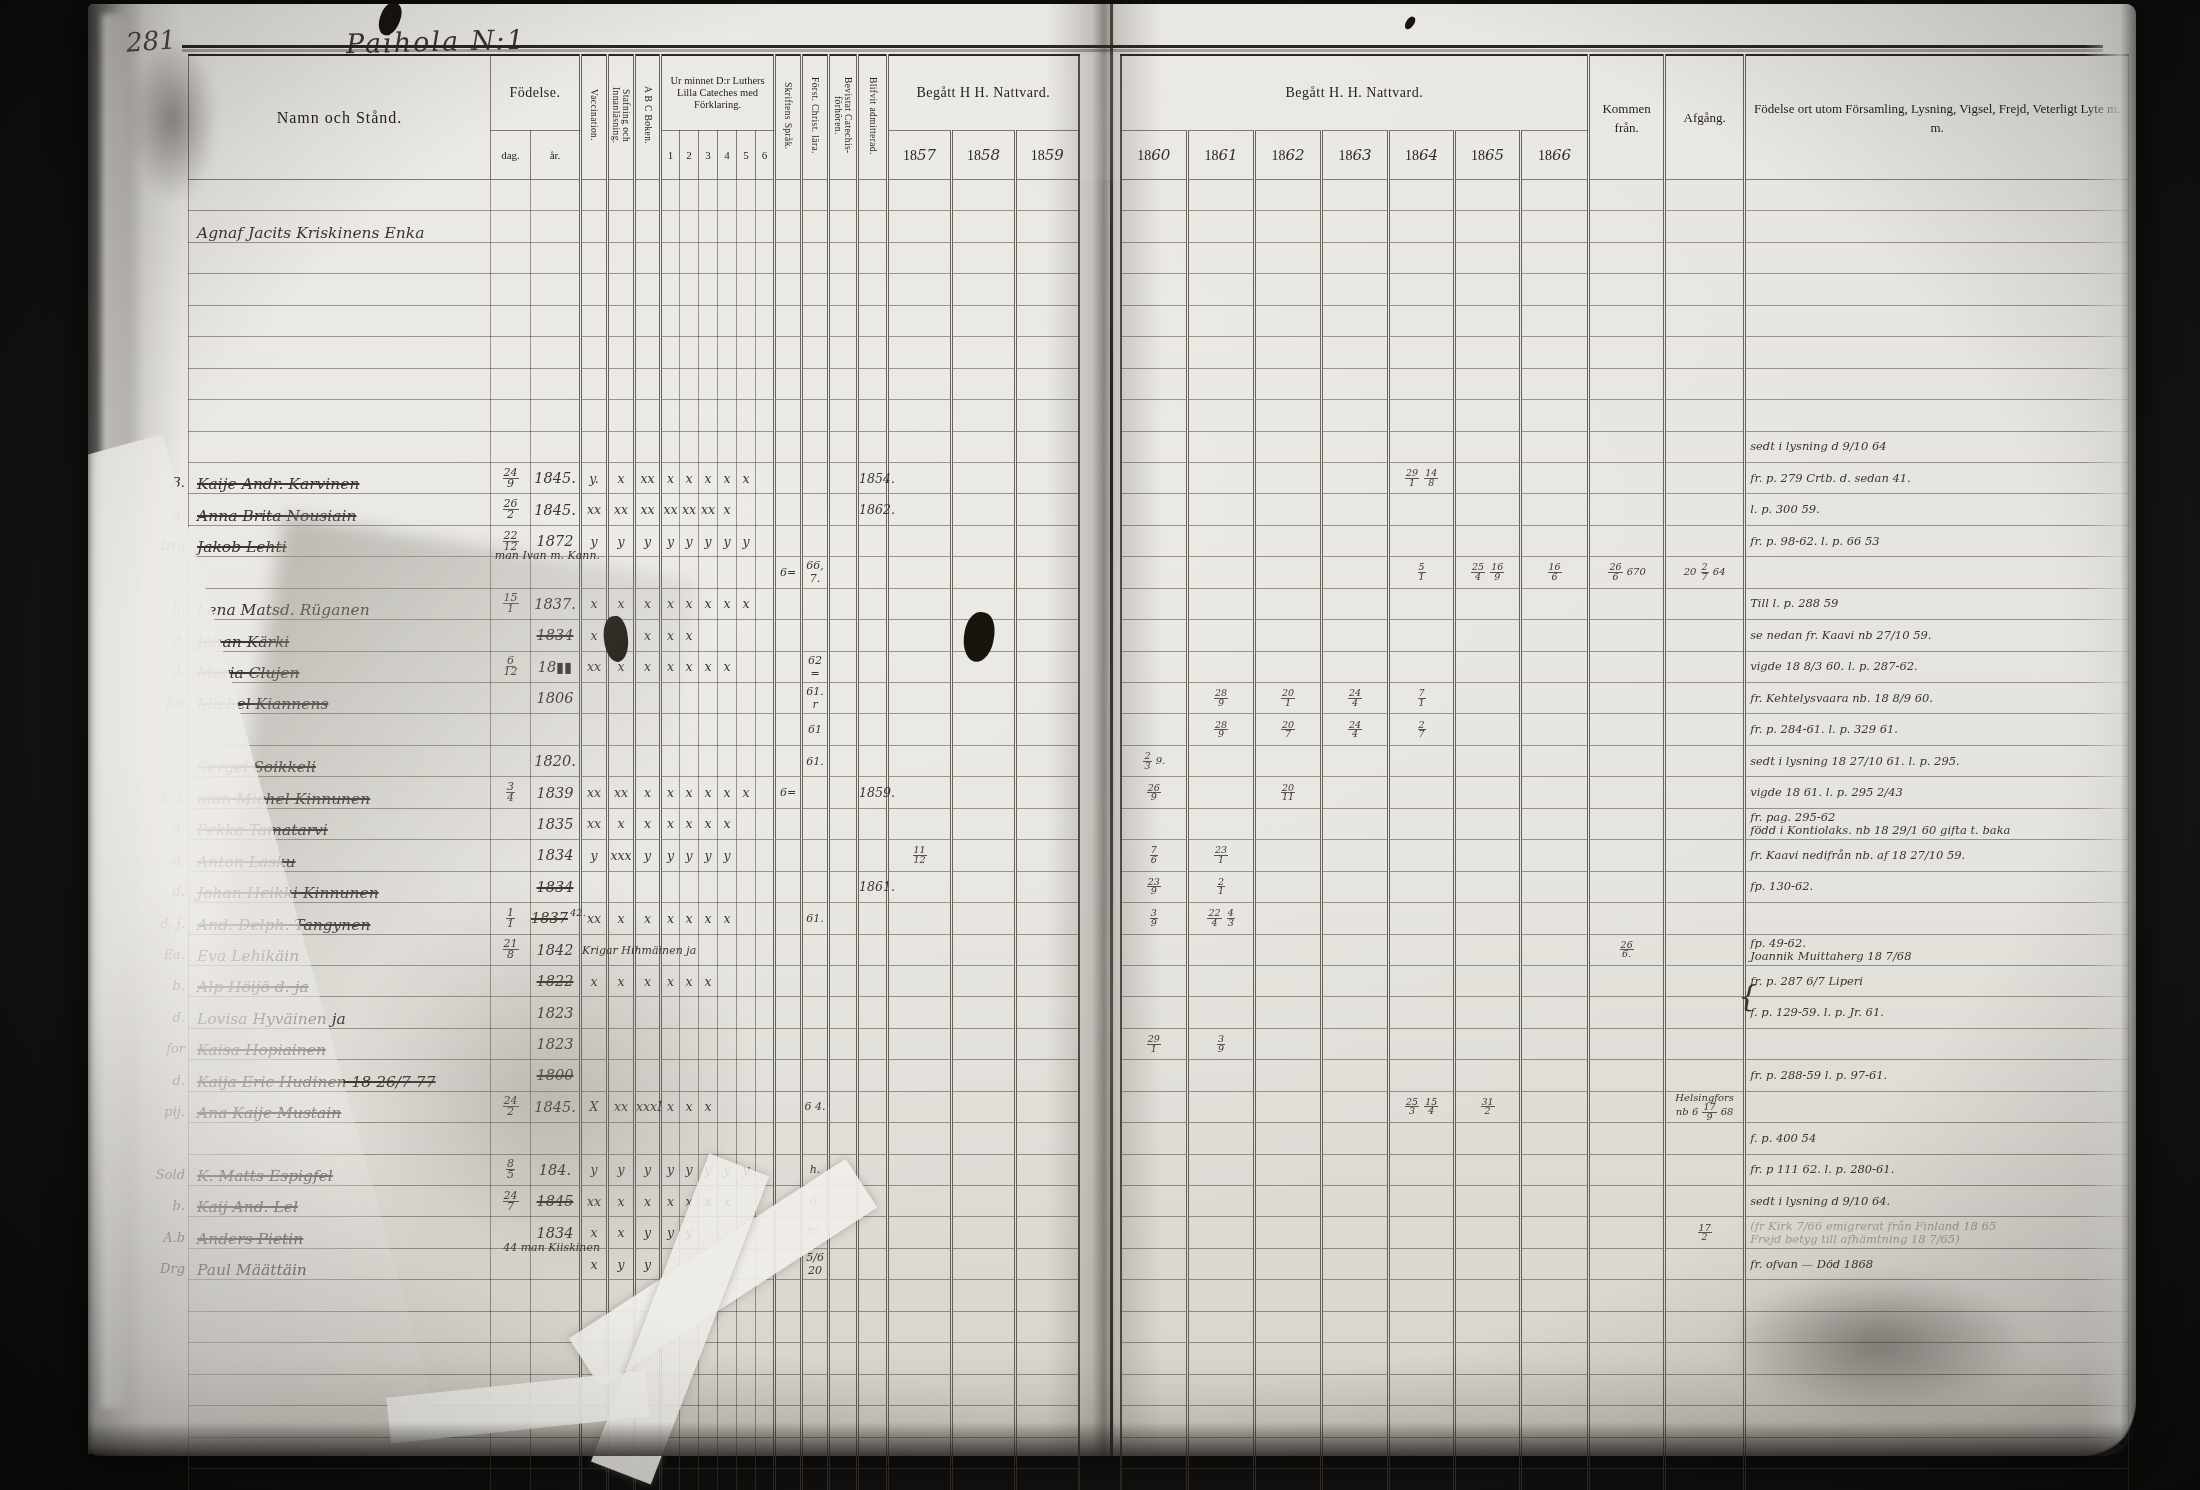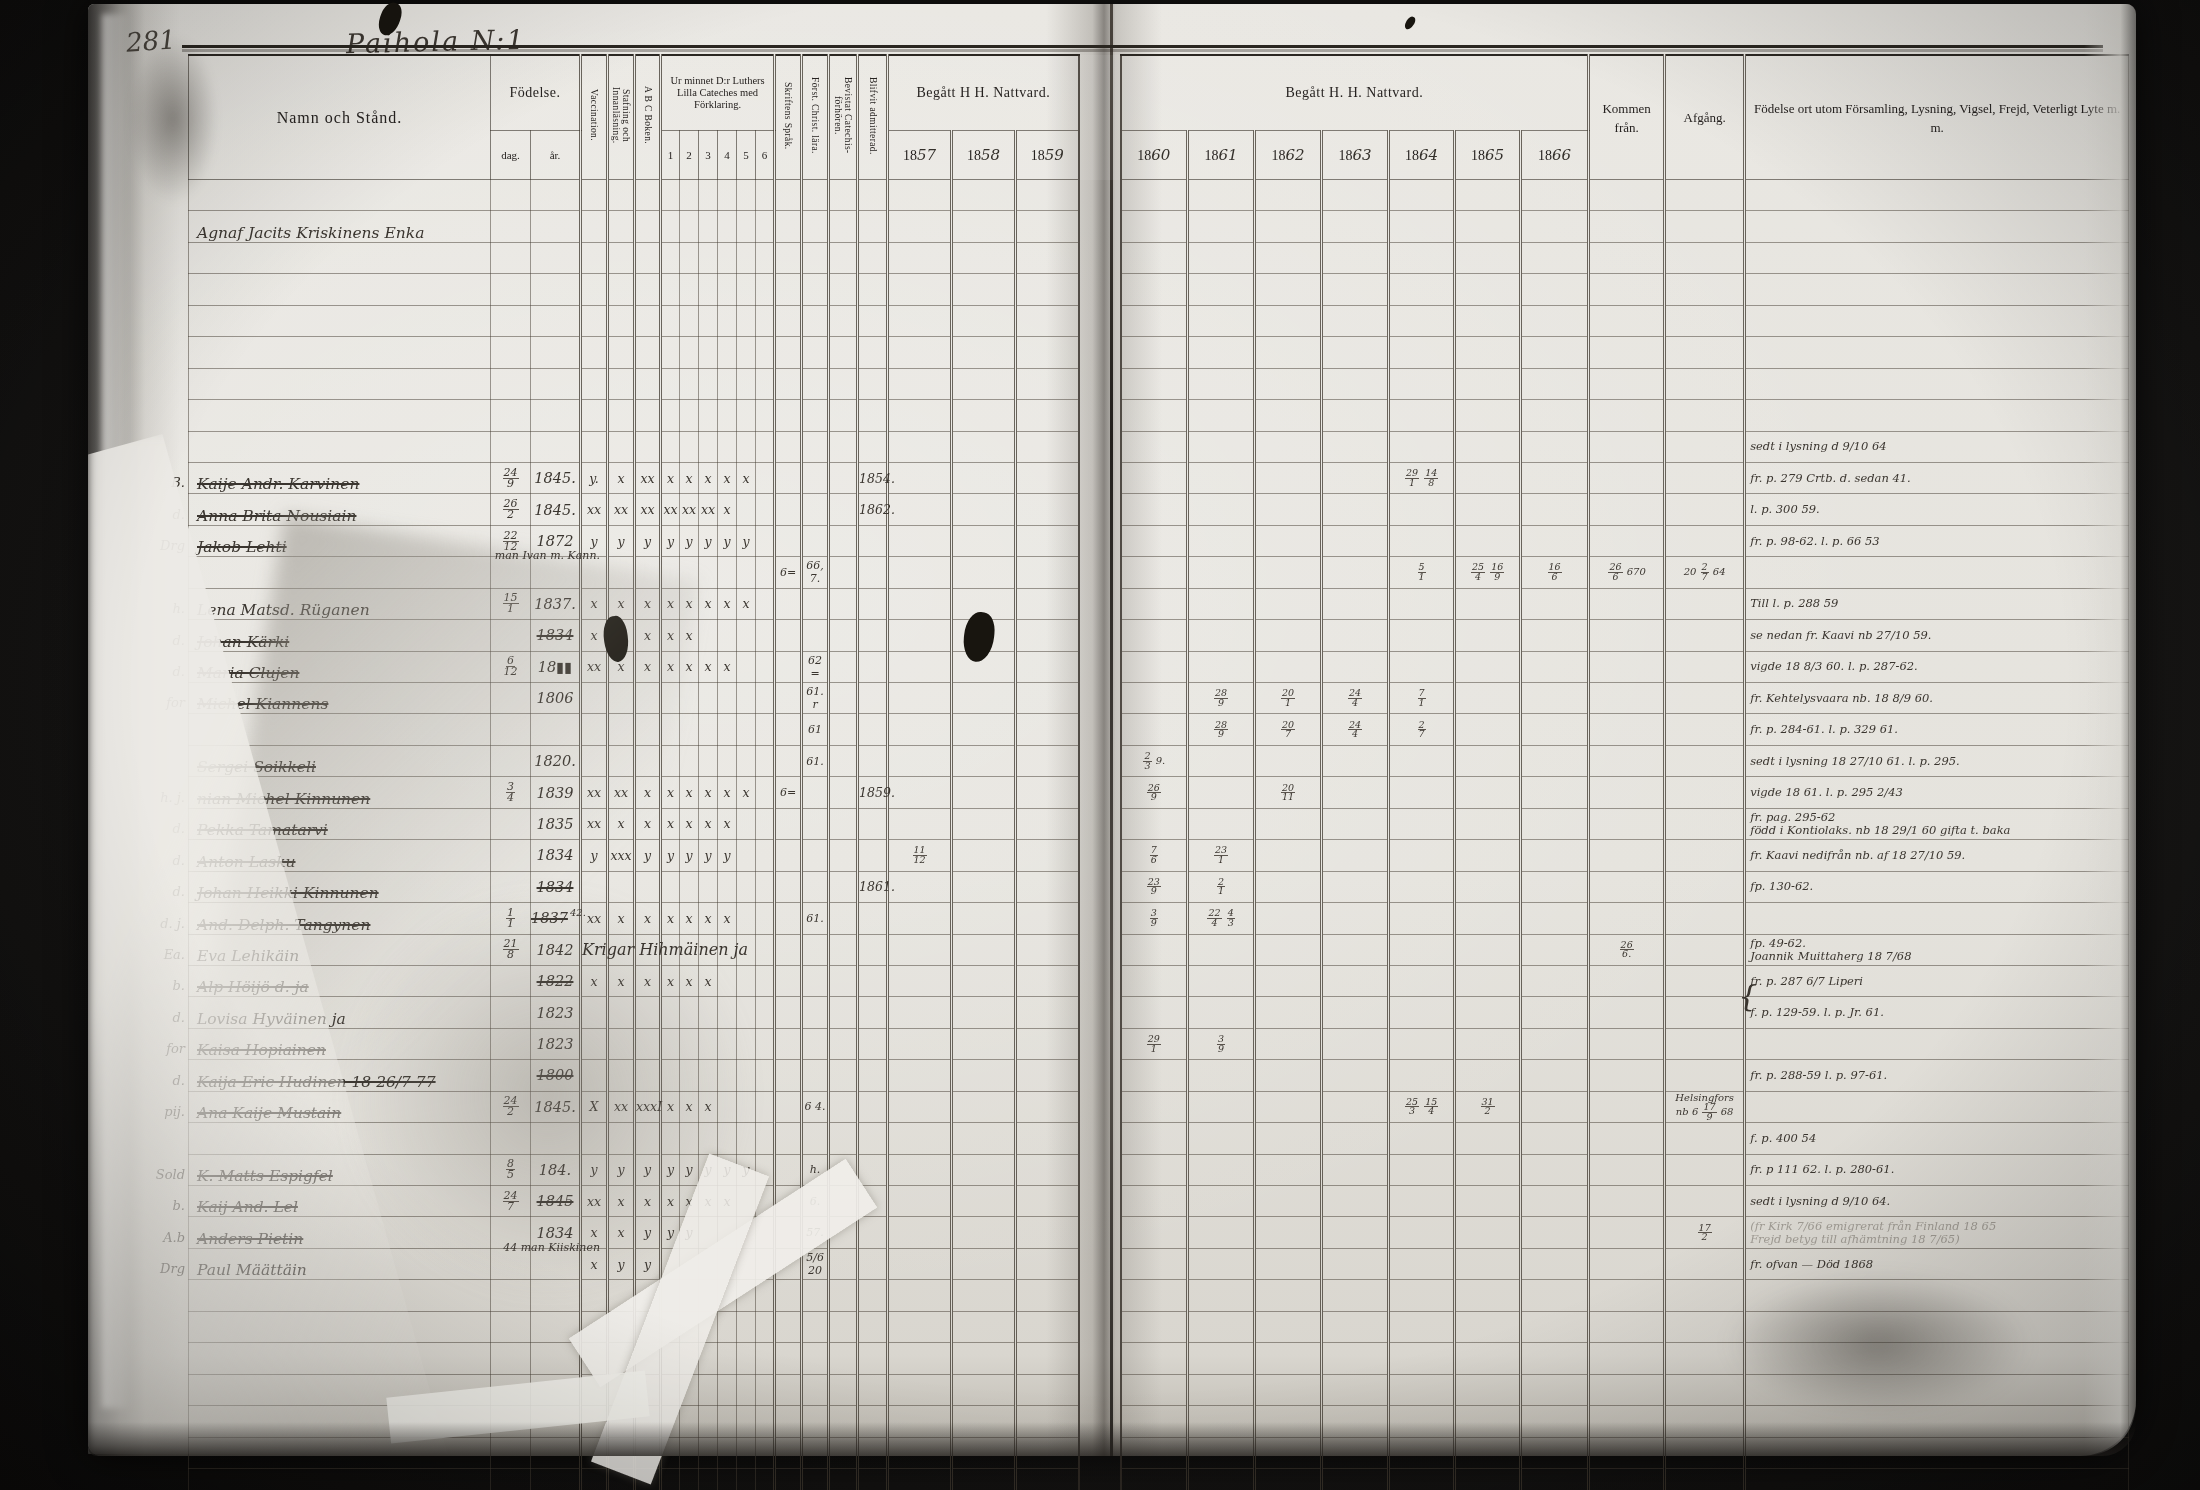--- a/index.html
+++ b/index.html
@@ -61,21 +61,21 @@
   .gut{border:none !important;background:transparent;}
   .bR2{border-right:2px solid rgba(50,44,37,.8) !important;}
   .bL2{border-left:2px solid rgba(50,44,37,.8) !important;}
   
   .hw{font-family:"DejaVu Serif",serif;font-style:italic;color:#3a352f;}
   .strike{text-decoration:line-through;text-decoration-thickness:1.5px;}
   td.nmc{position:relative;padding-left:8px;font-size:15.5px;white-space:nowrap;vertical-align:bottom;}
   td.nmc .pre{position:absolute;left:-50px;bottom:3px;width:46px;text-align:right;font-size:13px;}
   td.nmc .nt{position:absolute;right:-110px;bottom:-6px;font-size:11px;white-space:nowrap;z-index:3;}
   td.mk{font-size:12.5px;text-align:center;vertical-align:middle;}
-  .over{position:relative;z-index:3;white-space:nowrap;font-size:16px;}
+  .over{position:relative;z-index:3;white-space:nowrap;font-size:11px;}
   .fr{display:inline-flex;flex-direction:column;align-items:center;vertical-align:middle;
       line-height:8.5px;font-size:9.5px;margin:0 1px;}
   .fr b{font-weight:normal;border-bottom:1px solid rgba(55,48,40,.8);padding:0 1px;}
   .fr i{font-style:italic;}
   td.dagc .fr{font-size:11px;line-height:10px;}
   td.arc{font-size:14.5px;text-align:center;vertical-align:middle;white-space:nowrap;}
   td.smc{font-size:11px;text-align:center;vertical-align:middle;}
   td.comc{font-size:10px;text-align:center;vertical-align:middle;white-space:nowrap;}
   td.komc,td.afgc{font-size:10px;text-align:center;vertical-align:middle;line-height:11px;}
   td.remc{position:relative;font-size:11.5px;line-height:13px;padding:1px 4px;vertical-align:middle;white-space:nowrap;}

